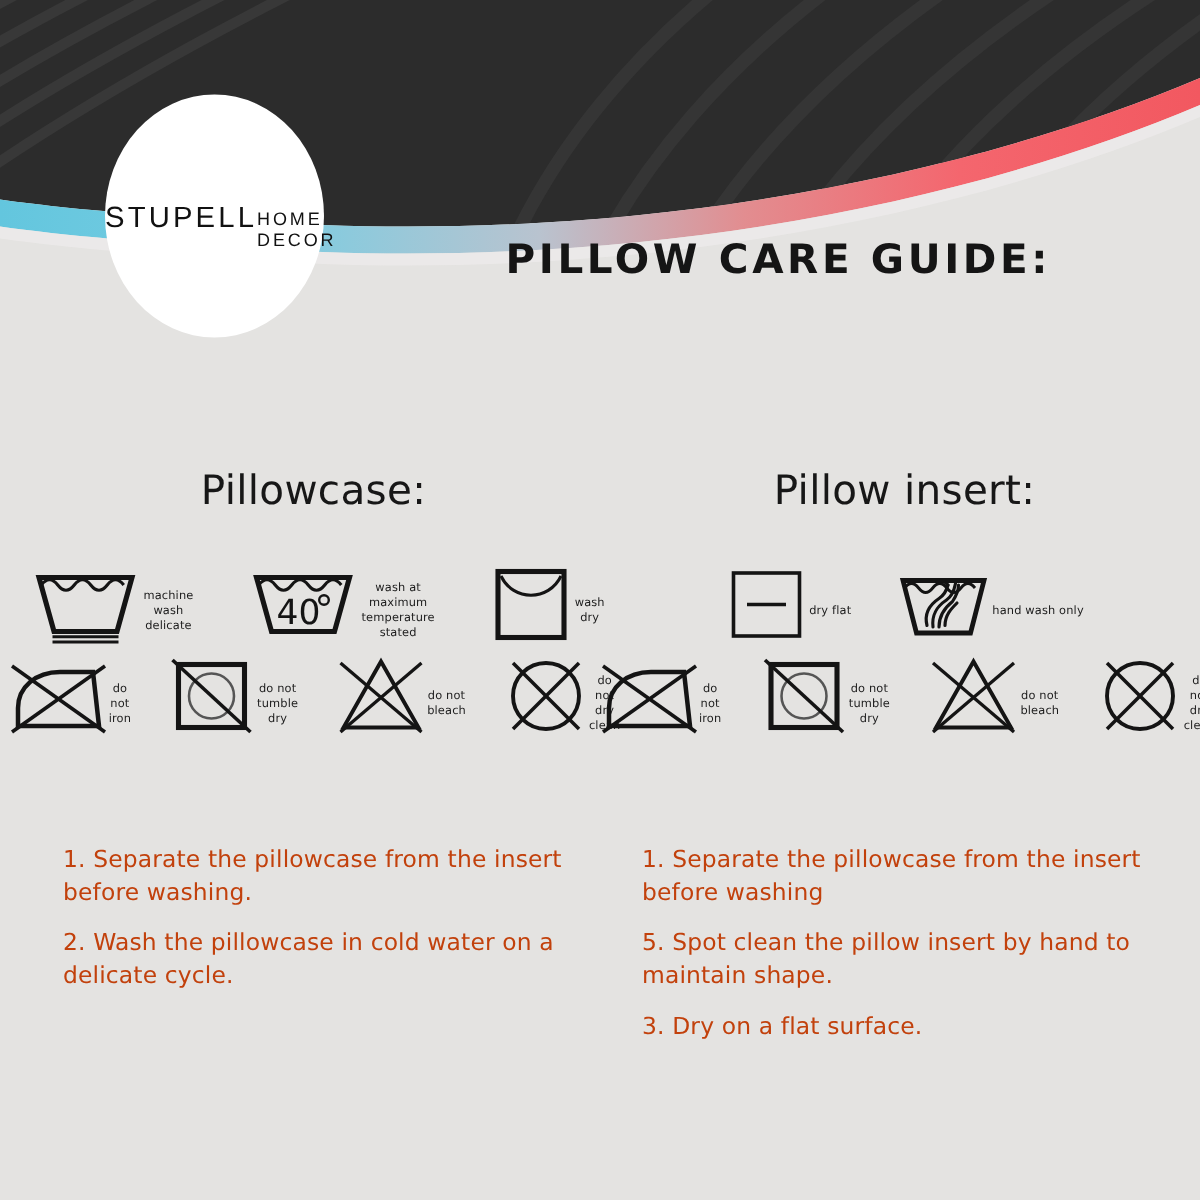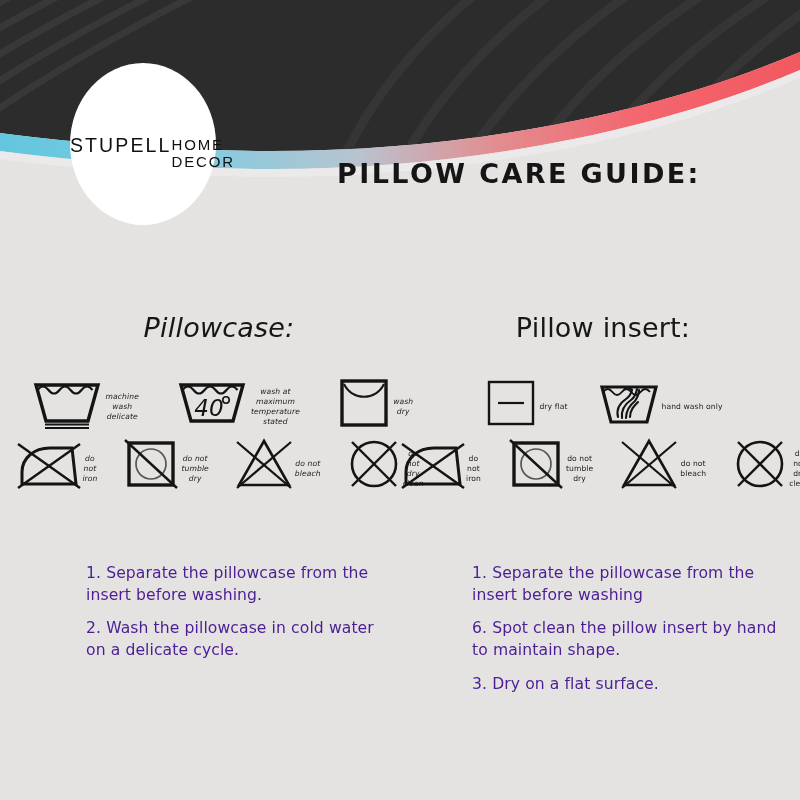--- a/index.html
+++ b/index.html
@@ -42,41 +42,41 @@
   #logo-word {
     font-family: "Liberation Sans", sans-serif;
     font-size: 19.5px;
     letter-spacing: 2.1px;
     color: #111;
     margin-top: 2px;
     font-weight: 400;
   }
   #logo-sub {
     font-family: "Liberation Sans", sans-serif;
-    font-size: 15px;
+    font-size: 12px;
     letter-spacing: 1.9px;
     color: #111;
     margin-top: 17px;
   }
 
   
   #page-title {
     position: absolute;
     left: 337px; top: 158px;
     font-size: 27px;
     letter-spacing: 2.4px;
     color: #151515;
     font-weight: 700;
     font-family: "DejaVu Sans", sans-serif;
     white-space: nowrap;
   }
 
   
   .column { position: absolute; top: 312px; }
-  #col-case   { left: 24px;  width: 390px; font-style: italic; }
+  #col-case   { left: 14px;  width: 390px; }
   #col-insert { left: 404px; width: 390px; }
 
   .col-heading {
     text-align: center;
     font-size: 27px;
     color: #171717;
     font-family: "DejaVu Sans", sans-serif;
     font-weight: 400;
     letter-spacing: 0.2px;
   }
@@ -109,25 +109,24 @@
   }
   #case-row-2 .symbol-label, #ins-row-2 .symbol-label { margin-top: 10px; }
 
   
   .steps { position: absolute; top: 562px; }
   #steps-case   { left: 42px;  width: 350px; }
   #steps-insert { left: 428px; width: 350px; }
   .step {
     font-size: 15.6px;
     line-height: 1.42;
-    color: #4c1d95;
+    color: #c2410c;
     font-family: "DejaVu Sans", sans-serif;
     margin-bottom: 11px;
     letter-spacing: 0.1px;
-    margin-left: 44px;
   }
   .step:last-child { margin-bottom: 0; }
 
   svg.sym { display: block; overflow: visible; }
 </style>
 </head>
 <body>
 
 <div id="page">
 
@@ -376,17 +375,17 @@
     </div>
   </div>
 
   <div class="steps" id="steps-case">
     <div class="step">1. Separate the pillowcase from the insert before washing.</div>
     <div class="step">2. Wash the pillowcase in cold water on a delicate cycle.</div>
   </div>
 
   <div class="steps" id="steps-insert">
     <div class="step">1. Separate the pillowcase from the insert before washing</div>
-    <div class="step">6. Spot clean the pillow insert by hand to maintain shape.</div>
+    <div class="step">5. Spot clean the pillow insert by hand to maintain shape.</div>
     <div class="step">3. Dry on a flat surface.</div>
   </div>
 
 </div>
 
 </body></html>

